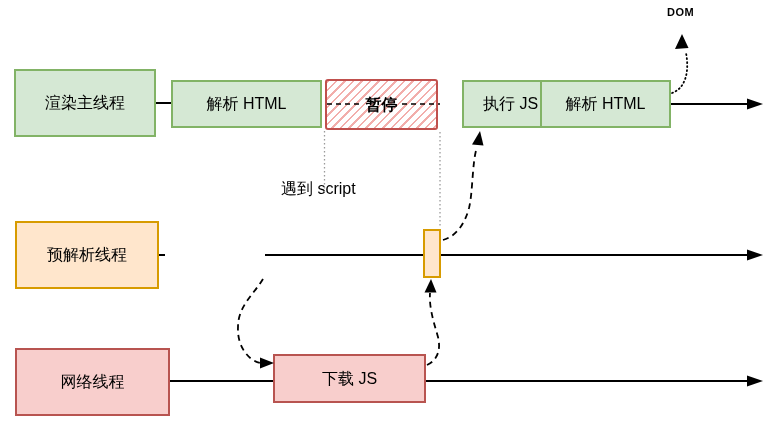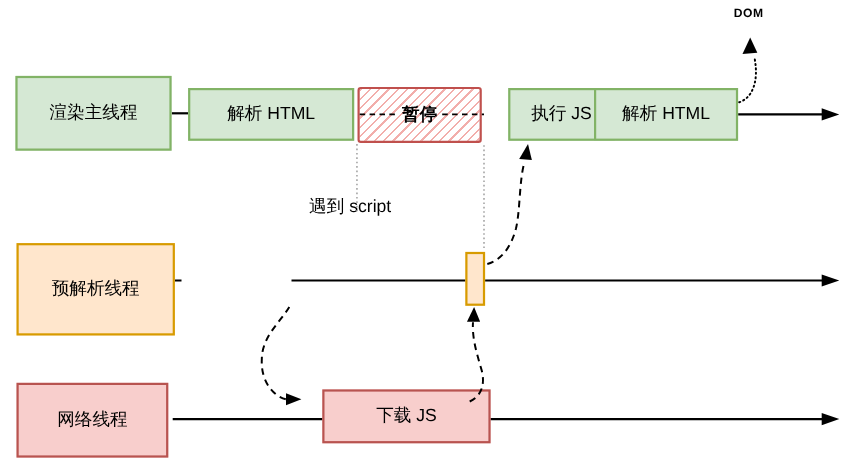--- a/index.html
+++ b/index.html
@@ -31,25 +31,25 @@
     background-image: repeating-linear-gradient(135deg,
       var(--pause-hatch) 0 1.6px, transparent 1.6px 6px);
     border: 2px solid var(--pause-border);
     border-radius: 3px;
   }
   .lane-render   { left: 14px;  top: 69px;  width: 142px; height: 68px; }
   .task-parse1   { left: 171px; top: 80px;  width: 151px; height: 48px; }
   .task-pause    { left: 325px; top: 79px;  width: 113px; height: 51px; font-weight: bold; }
   .task-exec     { left: 462px; top: 80px;  width: 97px;  height: 48px; }
   .task-parse2   { left: 540px; top: 80px;  width: 131px; height: 48px; }
-  .lane-preparse { left: 15px;  top: 221px; width: 144px; height: 84px; }
+  .lane-preparse { left: 15px;  top: 221px; width: 144px; height: 68px; }
   .task-quick    { left: 165px; top: 233px; width: 100px; height: 45px; }
   .task-marker   { left: 423px; top: 229px; width: 18px;  height: 49px; }
-  .lane-network  { left: 15px;  top: 348px; width: 138px; height: 68px; }
-  .task-download { left: 273px; top: 354px; width: 153px; height: 49px; margin-left: 20px; }
+  .lane-network  { left: 15px;  top: 348px; width: 155px; height: 68px; }
+  .task-download { left: 273px; top: 354px; width: 153px; height: 49px; }
   .ann { position: absolute; font-size: 16px; line-height: 1; white-space: nowrap; }
   .ann-script { left: 281px; top: 162px; margin-top: 19px; }
   .ann-dom { left: 667px; top: 7px; font-size: 11px; font-weight: 600; letter-spacing: 0.5px; }
   .solid-line   { stroke: var(--line-color); stroke-width: 2; fill: none; }
   .arrow-head   { fill: var(--line-color); stroke: none; }
   .dash-curve   { stroke: var(--line-color); stroke-width: 1.8; fill: none; stroke-dasharray: 6 4.5; }
   .dot-curve    { stroke: var(--line-color); stroke-width: 1.8; fill: none; stroke-dasharray: 1 3; stroke-linecap: round; }
   .pause-dash   { stroke: var(--line-color); stroke-width: 1.5; fill: none; stroke-dasharray: 5 4; }
   .guide        { stroke: var(--guide-color); stroke-width: 1.3; fill: none; stroke-dasharray: 1.5 2.5; }
 </style>

